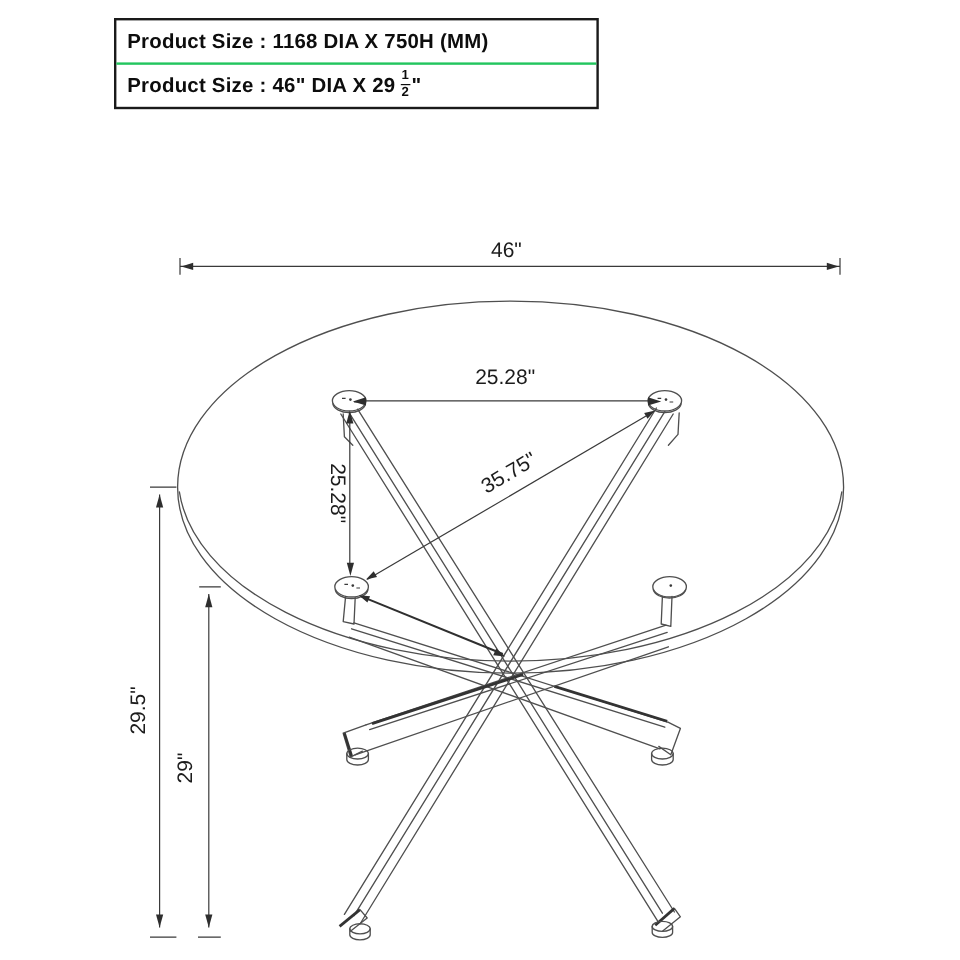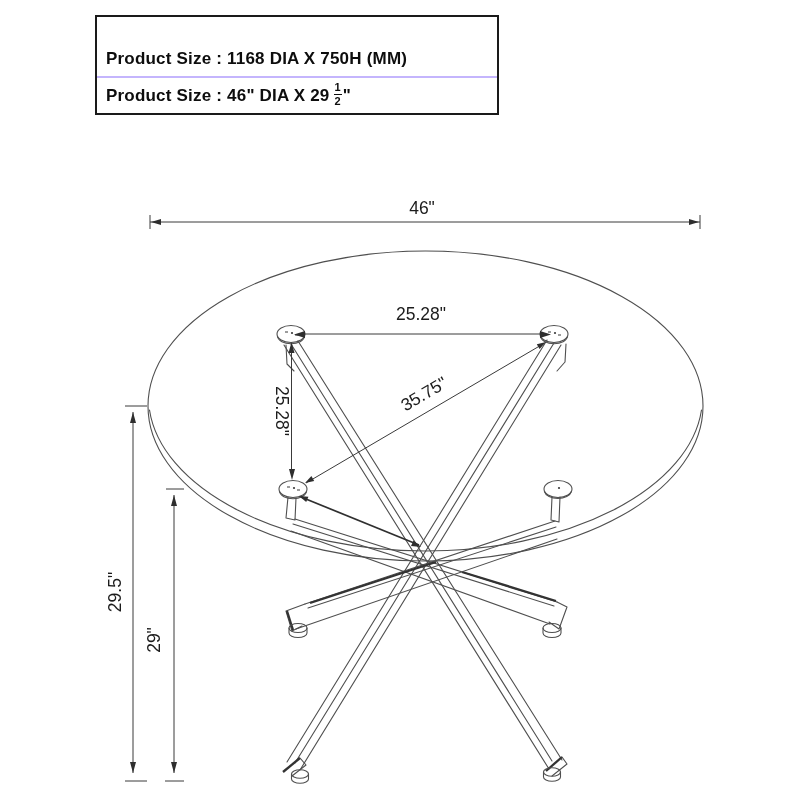--- a/index.html
+++ b/index.html
@@ -4,21 +4,21 @@
 <style>
   html,body{margin:0;padding:0;background:#ffffff;width:800px;height:800px;
     font-family:"Liberation Sans", sans-serif;}
   .stage{position:relative;width:800px;height:800px;background:#fff;overflow:hidden;}
 
   
   .spec-box{position:absolute;left:95px;top:15px;width:400px;border:2px solid #1a1a1a;
     background:#fff;z-index:5;}
   .spec-row{height:35px;display:flex;align-items:center;padding-left:9px;
     font-weight:bold;font-size:17px;color:#0d0d0d;letter-spacing:.2px;white-space:nowrap;}
-  .spec-row.first{border-bottom:2px solid #c4b5fd;margin-top:24px;}
+  .spec-row.first{border-bottom:2px solid #22c55e;}
   .frac{display:inline-flex;flex-direction:column;line-height:1;font-size:11px;
     text-align:center;vertical-align:middle;margin:0 1px 0 4px;transform:translateY(-1px);}
   .frac .num{border-bottom:1.5px solid #0d0d0d;padding:0 1px 1px 1px;}
   .frac .den{padding-top:1px;}
 
   svg{position:absolute;left:0;top:0;}
   .draw{stroke:#4f4f4f;stroke-width:1.1;fill:none;stroke-linecap:round;stroke-linejoin:round;}
   .thick{stroke:#333;stroke-width:2.3;fill:none;stroke-linecap:butt;}
   .dim{stroke:#3a3a3a;stroke-width:1;fill:none;}
   .dimthick{stroke:#2f2f2f;stroke-width:1.7;fill:none;}

